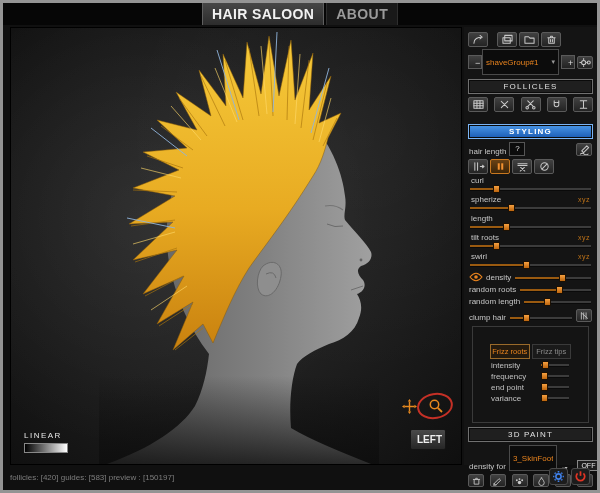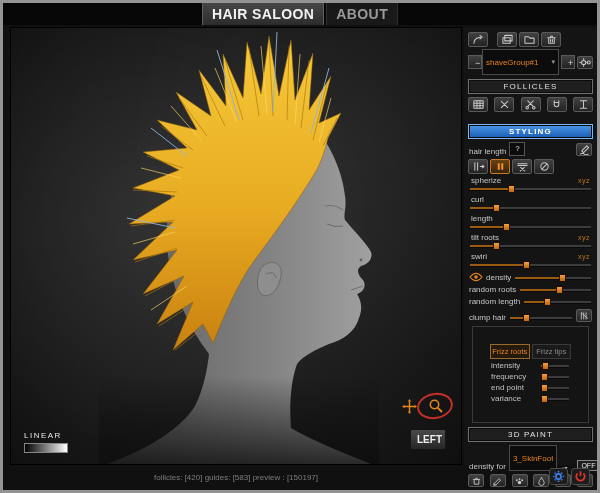--- a/index.html
+++ b/index.html
@@ -55,28 +55,28 @@
     background:linear-gradient(#f6a040,#bd650e);border:1px solid #1c1104;box-sizing:border-box;}
   .srow{margin:1px 2px 2px;}
   .irow{display:flex;align-items:flex-end;gap:3px;margin:3px 2px;}
   .irow .ilabel{font-size:8px;color:#c6c6c6;white-space:nowrap;}
   .irow .slider{flex:1;}
   .qbox{width:14px;height:12px;background:#0c0c0c;border:1px solid #555;color:#dcdcdc;font-size:8px;text-align:center;line-height:12px;}
   .frizz-box{margin:4px 5px;border:1px solid #3a3a3a;padding:17px;}
   .ftabs{display:flex;gap:2px;margin-bottom:2px;}
   .ftab{flex:1;text-align:center;font-size:7.5px;padding:2px 0;background:#1a1a1a;border:1px solid #3a3a3a;color:#8a8a8a;}
   .ftab.active{color:#e8831e;border-color:#9a6a2a;background:#241a0e;}
-  .frow{display:flex;align-items:center;gap:3px;margin:2px 1px;}
+  .frow{display:flex;align-items:flex-start;gap:3px;margin:2px 1px;}
   .frow .flabel{width:46px;font-size:8px;color:#c0c0c0;}
   .frow .slider{flex:1;}
   .offbtn{font-size:7px;color:#e6e6e6;border:1px solid #888;background:#1d1d1d;padding:1px 3px;margin-left:2px;font-family:inherit;}
   .led{width:5px;height:5px;background:#e8831e;margin-left:2px;}
   .updown{font-size:6px;color:#bbb;line-height:5px;display:flex;flex-direction:column;margin-left:1px;}
   
-  .statusbar{position:absolute;left:7px;width:452px;bottom:8px;text-align:center;font-size:8px;color:#7d7d7d;}
+  .statusbar{position:absolute;left:7px;width:452px;bottom:8px;font-size:8px;color:#7d7d7d;}
   .winbtns{position:absolute;right:7px;bottom:5px;display:flex;gap:3px;}
   .wbtn{width:19px;height:17px;background:#1c1c1c;border:1px solid #4a4a4a;border-radius:3px;
     display:flex;align-items:center;justify-content:center;padding:0;}
 </style>
 </head>
 <body>
 
 <div class="window">
 
   <div class="titlebar">
@@ -263,35 +263,35 @@
       <span class="ibtn">
         <svg width="13" height="11" viewBox="0 0 14 12">
             <circle cx="7" cy="6" r="4"></circle>
             <path d="M4.2 8.8 L9.8 3.2"></path>
           </svg>
       </span>
     </div>
 
     <div class="srow">
       <div class="slabel-row">
+          <span>curl</span>
+          <span class="axes"></span>
+        </div>
+      <div class="slider" style="--pos: 22%;">
+          <div class="track"></div>
+          <div class="fill"></div>
+          <div class="handle"></div>
+        </div>
+    </div>
+    <div class="srow">
+      <div class="slabel-row">
           <span>spherize</span>
           <span class="axes">xyz</span>
         </div>
       <div class="slider" style="--pos: 34%;">
-          <div class="track"></div>
-          <div class="fill"></div>
-          <div class="handle"></div>
-        </div>
-    </div>
-    <div class="srow">
-      <div class="slabel-row">
-          <span>curl</span>
-          <span class="axes"></span>
-        </div>
-      <div class="slider" style="--pos: 22%;">
           <div class="track"></div>
           <div class="fill"></div>
           <div class="handle"></div>
         </div>
     </div>
     <div class="srow">
       <div class="slabel-row">
           <span>length</span>
           <span class="axes"></span>
         </div>

